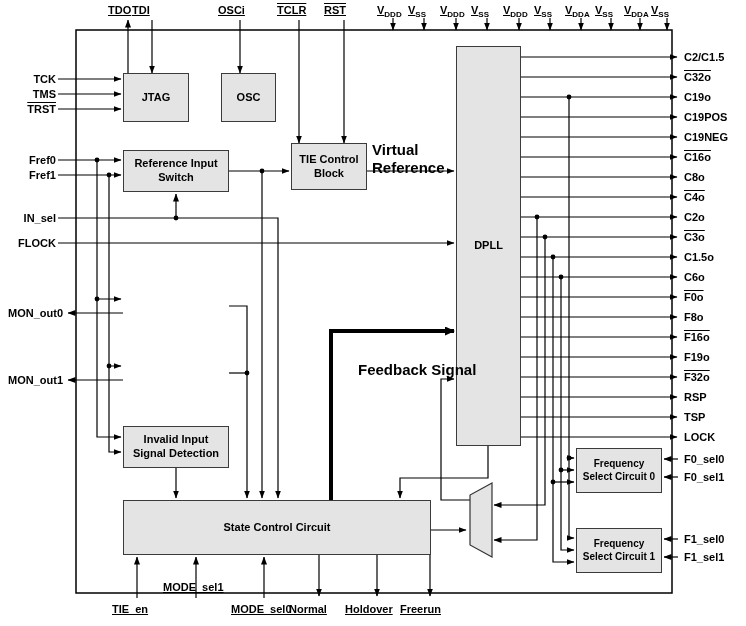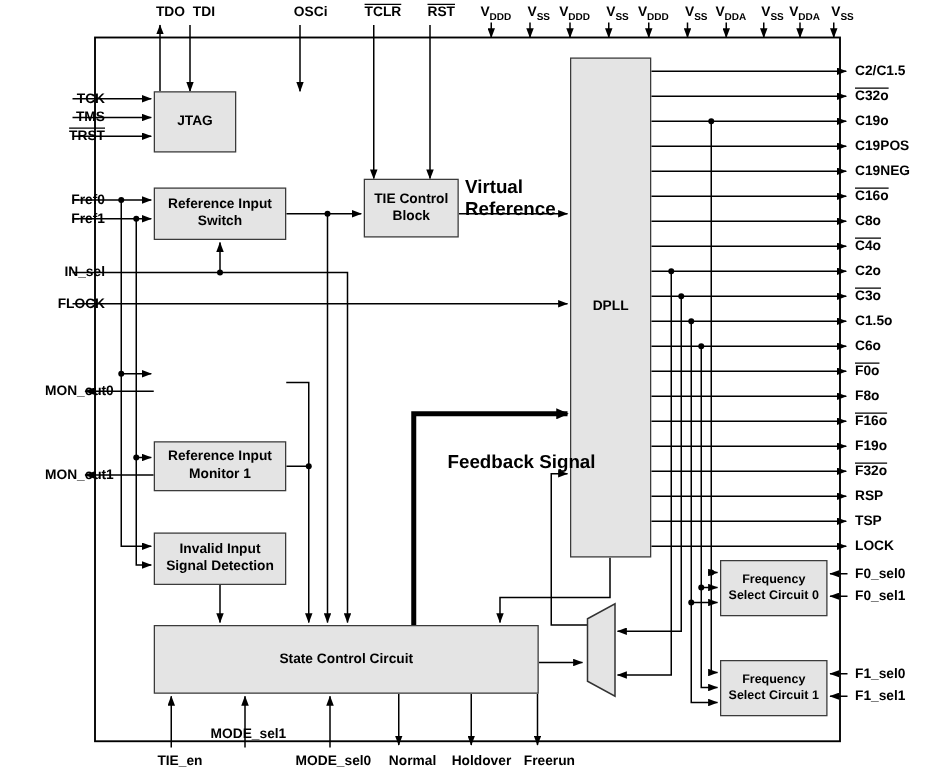--- a/index.html
+++ b/index.html
@@ -6,21 +6,21 @@
   html,body { background:#fff; font-family:"Liberation Sans", sans-serif; }
   .stage { position:relative; width:746px; height:626px; background:#fff; overflow:hidden; }
   .wires { position:absolute; left:0; top:0; }
   .block { position:absolute; background:#e4e4e4; border:1px solid #3b3b3b;
            display:flex; align-items:center; justify-content:center; text-align:center;
            font-size:11px; font-weight:700; color:#000; line-height:1.25; }
   .block span { display:inline-block; }
   .blk-sm { font-size:10px; }
   .lbl { position:absolute; font-size:11px; font-weight:700; color:#000;
          height:14px; line-height:14px; white-space:nowrap; }
-  .c { text-align:right; } .r { text-align:right;margin-left:28px; }
+  .c { text-align:left;text-decoration:underline; } .r { text-align:right; }
   .ov { text-decoration:overline; }
   sub { font-size:8px; }
   .note { position:absolute; font-size:15px; font-weight:700; color:#000; line-height:1.2; }
 </style>
 </head>
 <body>
 
 <div class="stage">
 
   <svg class="wires" width="746" height="626" viewBox="0 0 746 626">
@@ -143,31 +143,31 @@
         <circle cx="569" cy="97" r="2.4"></circle>
       <circle cx="569" cy="458" r="2.4"></circle>
         <circle cx="561" cy="470" r="2.4"></circle>
       <circle cx="553" cy="482" r="2.4"></circle>
     </g>
   </svg>
 
   <div class="block" style="left:123px;top:73px;width:66px;height:49px">
       <span>JTAG</span>
     </div>
+  <div class="block" style="left:221px;top:73px;width:55px;height:49px">
+      <span>OSC</span>
+    </div>
   <div class="block" style="left:123px;top:150px;width:106px;height:42px">
       <span style="max-width:92px">Reference Input Switch</span>
     </div>
   <div class="block" style="left:291px;top:143px;width:76px;height:47px">
       <span style="max-width:64px">TIE Control Block</span>
     </div>
   <div class="block" style="left:456px;top:46px;width:65px;height:400px">
       <span>DPLL</span>
-    </div>
-  <div class="block" style="left:123px;top:353px;width:106px;height:40px">
-      <span style="max-width:92px">Reference Input Monitor 1</span>
     </div>
   <div class="block" style="left:123px;top:500px;width:308px;height:55px">
       <span>State Control Circuit</span>
     </div>
   <div class="block" style="left:123px;top:426px;width:106px;height:42px">
       <span style="max-width:92px">Invalid Input Signal Detection</span>
     </div>
   <div class="block blk-sm" style="left:576px;top:448px;width:86px;height:45px">
       <span style="max-width:80px">Frequency Select Circuit 0</span>
     </div>

